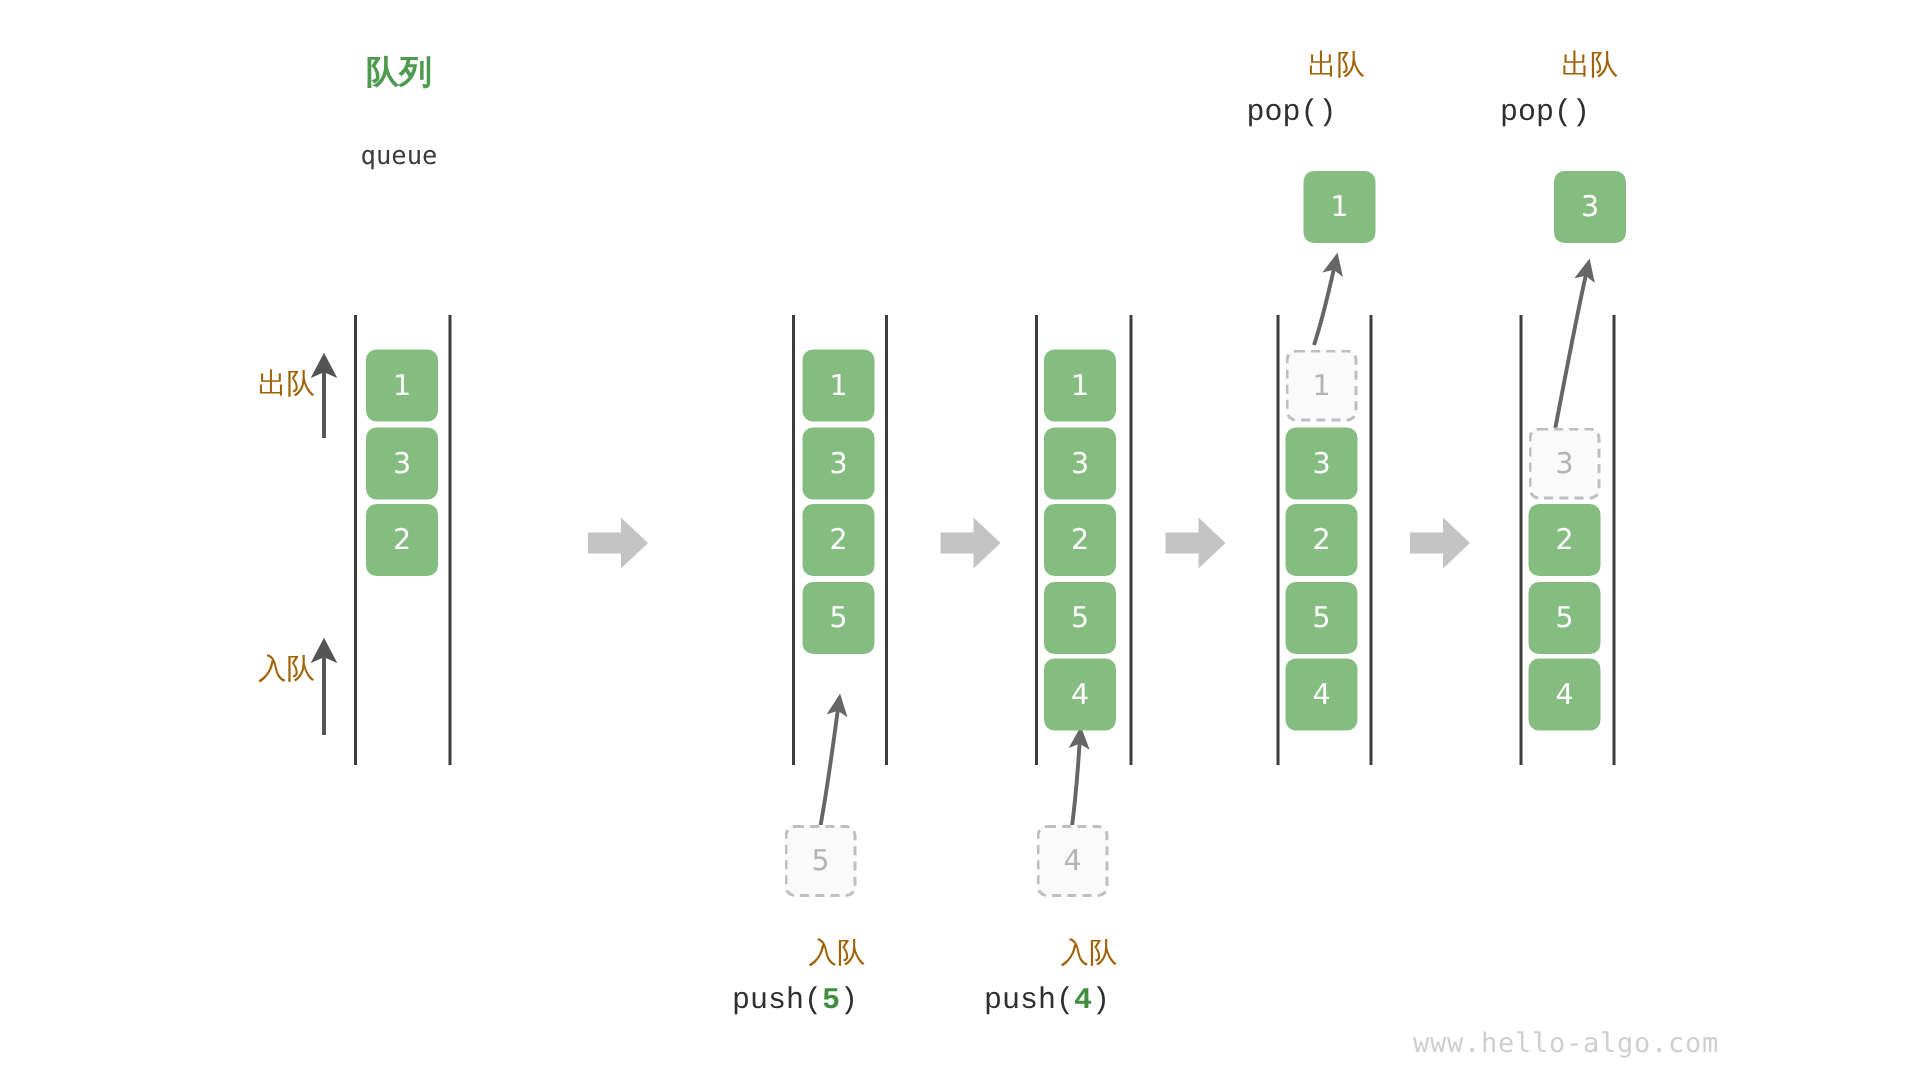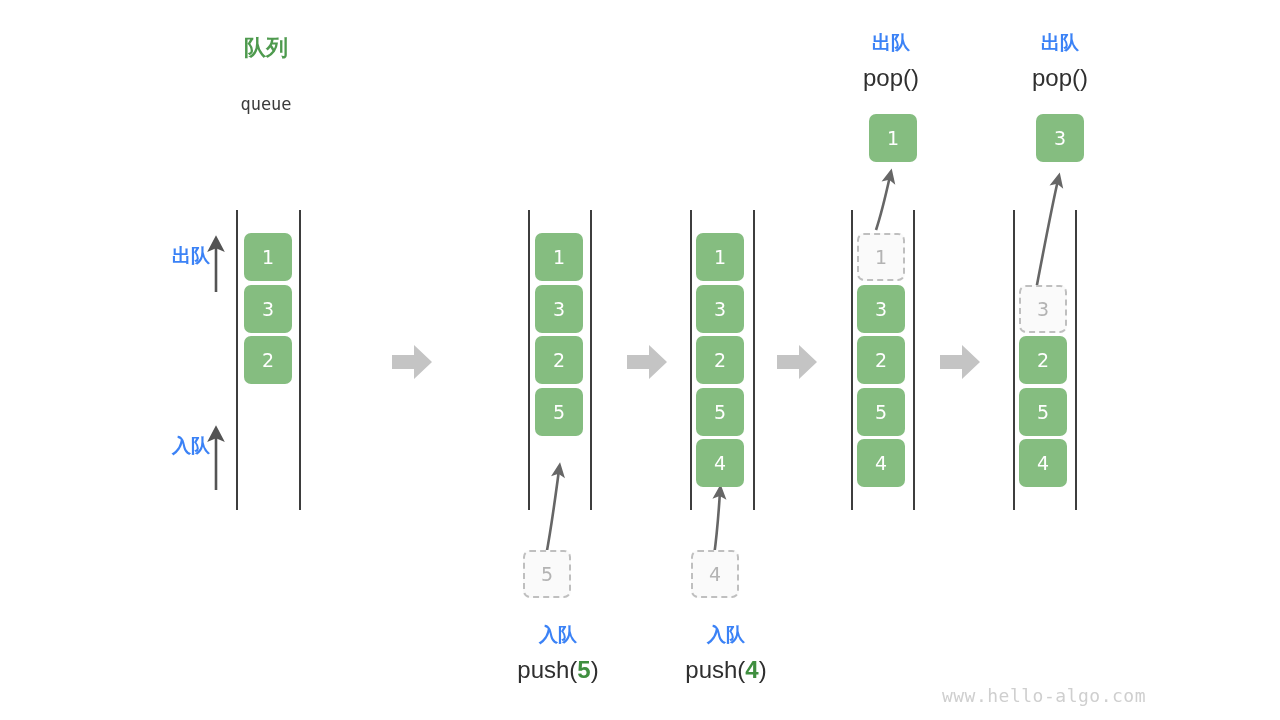--- a/index.html
+++ b/index.html
@@ -42,31 +42,31 @@
     margin-top: 22px;
   }
   .label-cn {
     font-weight: bold;
     font-size: 19px;
     color: #333333;
     text-align: center;
     white-space: nowrap;
   }
   .op-cn {
-    font-weight: bold;
+    font-weight: normal;
     font-size: 19px;
-    color: #3b82f6;
+    color: #a16207;
     text-align: center;
     white-space: nowrap;
   }
   .op-code {
-    font-family: Liberation Sans, sans-serif;
-    font-size: 24px;
+    font-family: Liberation Mono, monospace;
+    font-size: 20px;
     color: #2f2f2f;
-    text-align: center;
+    text-align: left;
     white-space: nowrap;
   }
   .op-code .arg { color: #3f8f3f; font-weight: bold; }
 
   
   .rail {
     position: absolute;
     width: 1.6px;
     background: #3d3d3d;
   }

